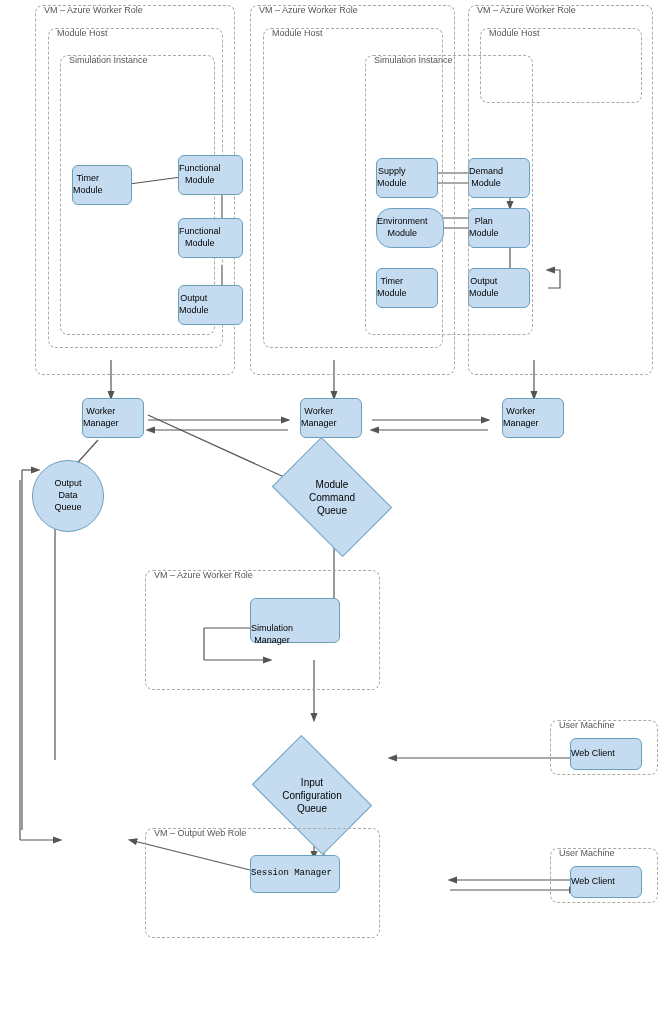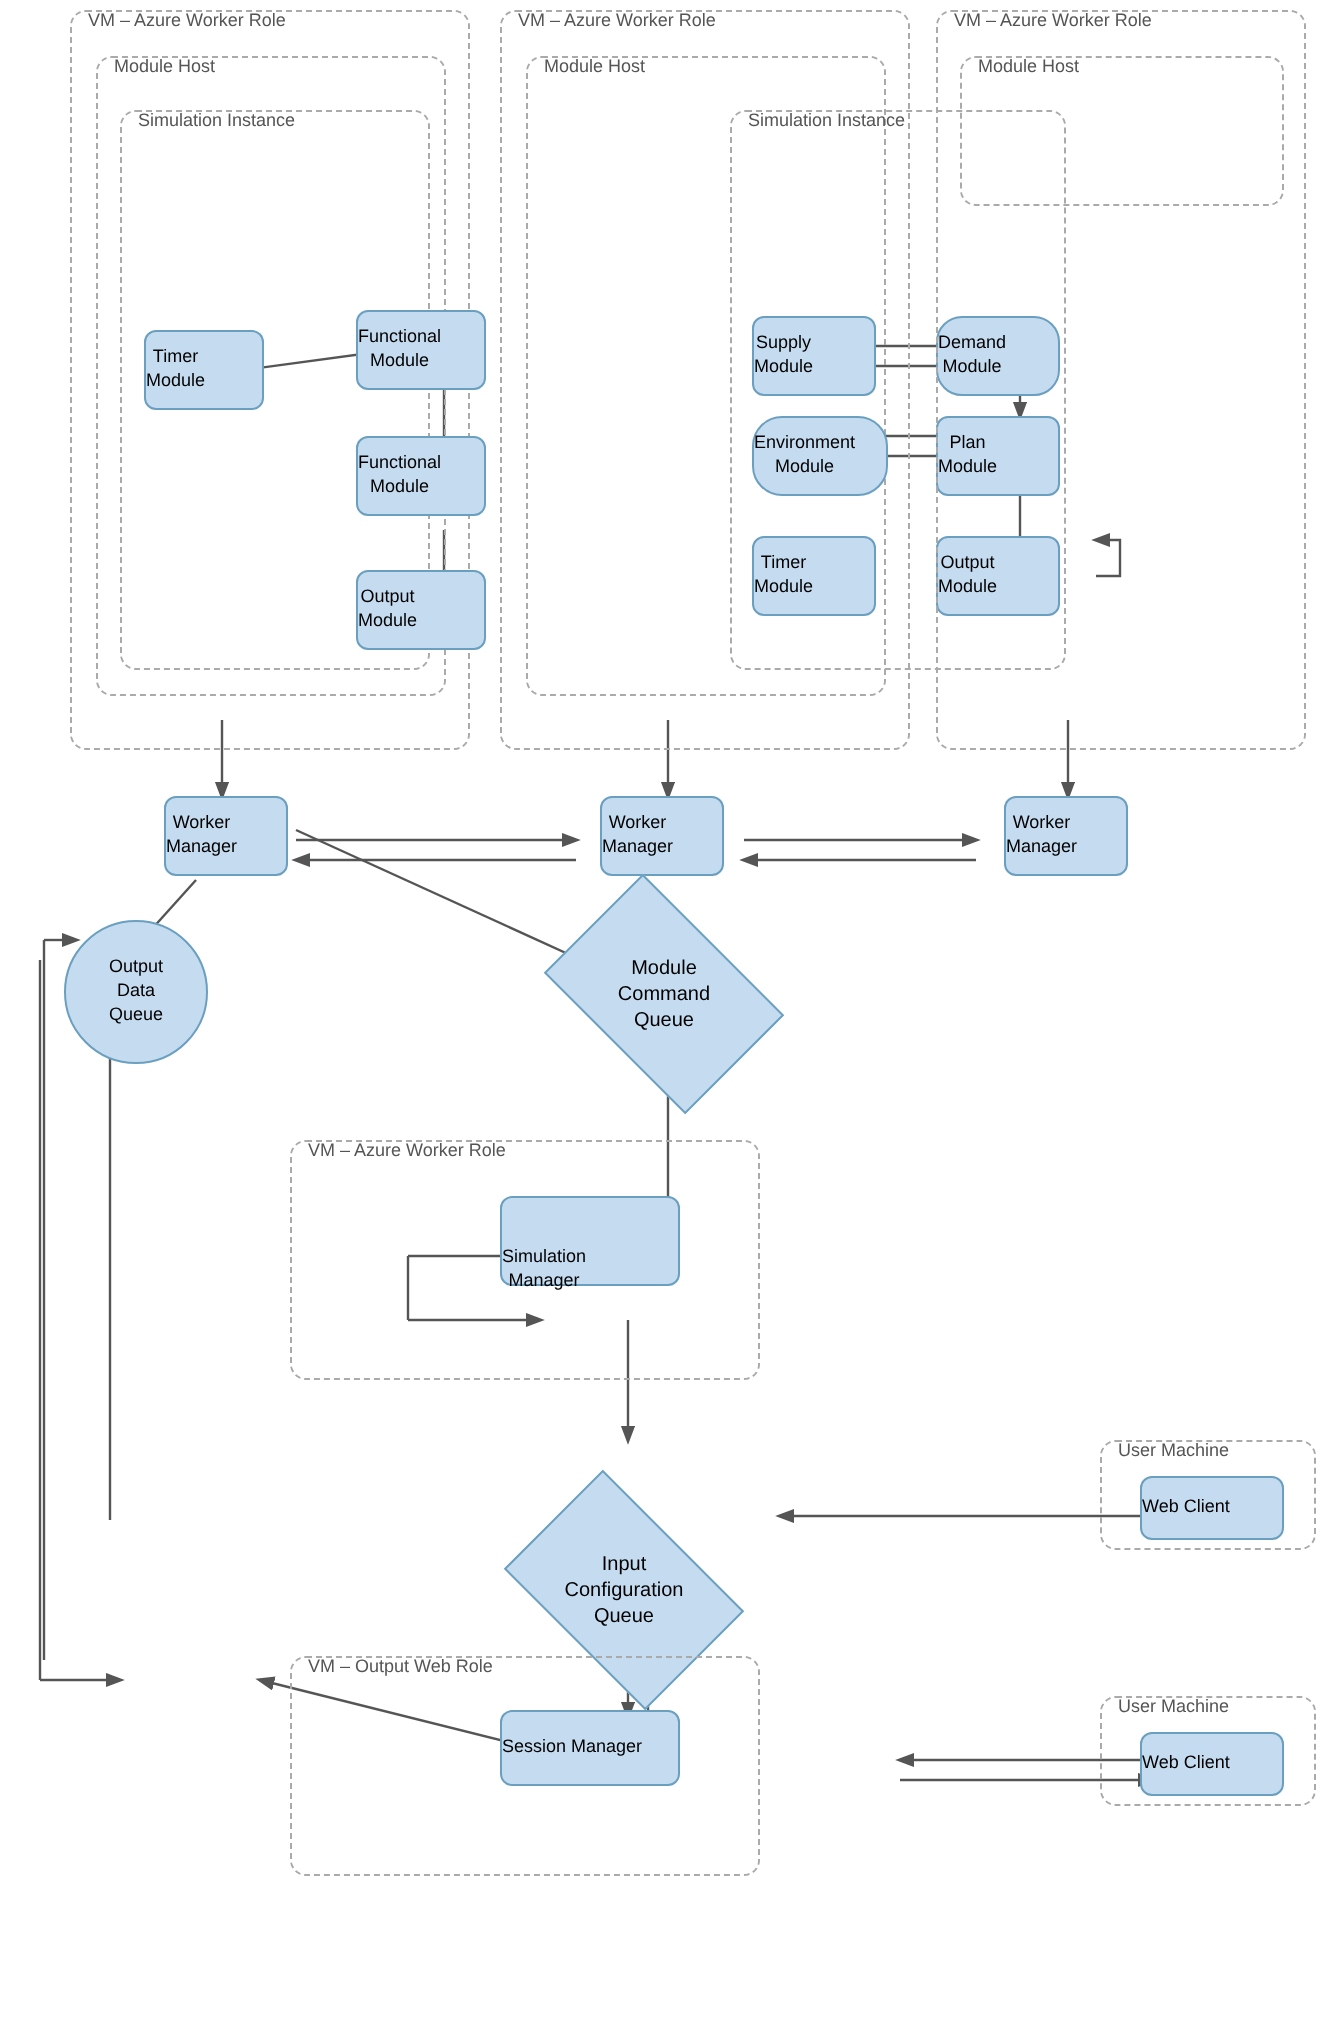--- a/index.html
+++ b/index.html
@@ -233,21 +233,21 @@
 
   <div class="label-container box-blue" style="left:365px;top:55px;width:168px;height:280px;">
     <span class="label-title text-xs">Simulation Instance</span>
   </div>
 
   <div class="box box-module" style="left:376px;top:158px;width:62px;height:40px;font-size:9px;">
     <span style="white-space:pre-line;text-align:center;">Supply
 Module</span>
   </div>
 
-  <div class="box box-module" style="left:468px;top:158px;width:62px;height:40px;font-size:9px;border-radius:13px;">
+  <div class="box box-module" style="left:468px;top:158px;width:62px;height:40px;font-size:9px;">
     <span style="white-space:pre-line;text-align:center;">Demand
 Module</span>
   </div>
 
   <div class="box box-module" style="left:376px;top:208px;width:68px;height:40px;font-size:9px;border-radius:15px;">
     <span style="white-space:pre-line;text-align:center;">Environment
 Module</span>
   </div>
 
   <div class="box box-module" style="left:468px;top:208px;width:62px;height:40px;font-size:9px;">
@@ -324,21 +324,21 @@
   <div class="box box-module" style="left:570px;top:738px;width:72px;height:32px;font-size:9px;">
     <span style="white-space:pre-line;text-align:center;">Web Client</span>
   </div>
 
 
   <div class="label-container" style="left:145px;top:828px;width:235px;height:110px;">
     <span class="label-title text-xs">VM – Output Web Role</span>
   </div>
 
   <div class="box box-module" style="left:250px;top:855px;width:90px;height:38px;font-size:9px;">
-    <span style="white-space:pre-line;text-align:center;">Session Manager</span>
+    <span style="white-space:pre-line;text-align:center;font-family:Liberation Mono, monospace;">Session Manager</span>
   </div>
 
   <div class="label-container box-white" style="left:550px;top:848px;width:108px;height:55px;">
     <span class="label-title text-xs">User Machine</span>
   </div>
 
   <div class="box box-module" style="left:570px;top:866px;width:72px;height:32px;font-size:9px;">
     <span style="white-space:pre-line;text-align:center;">Web Client</span>
   </div>
 

